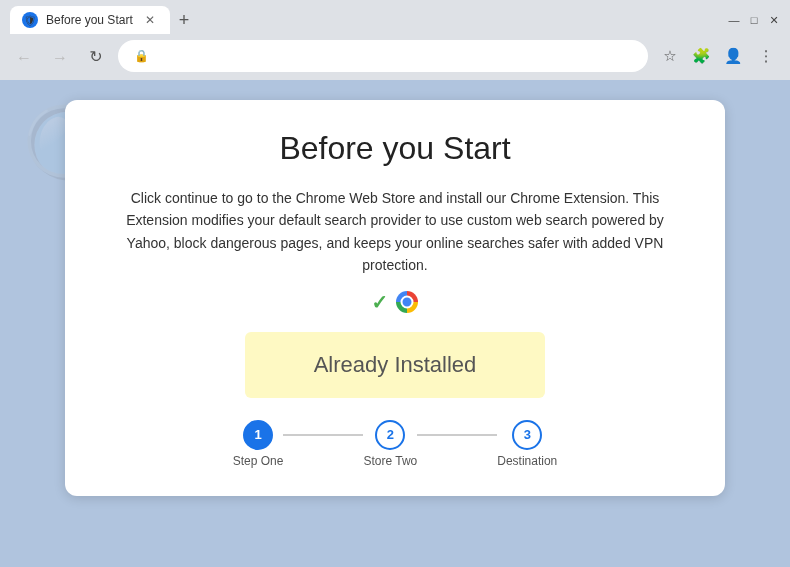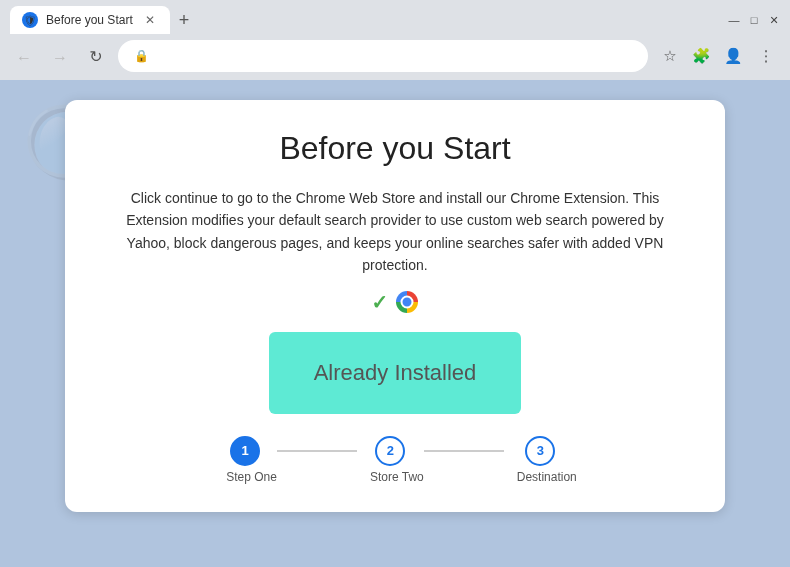--- a/index.html
+++ b/index.html
@@ -266,26 +266,26 @@
       transform: translate(-50%, -50%);
       width: 9px;
       height: 9px;
       background: #4285f4;
       border-radius: 50%;
       border: 2px solid white;
     }
 
     .install-btn {
       display: block;
-      width: 252px;
+      width: 300px;
       margin: 0 auto 22px auto;
-      background: #5eead4;
+      background: #fef9c3;
       border: none;
       border-radius: 6px;
-      padding: 28px 0;
+      padding: 20px 0;
       font-size: 22px;
       color: #555;
       cursor: pointer;
       text-align: center;
     }
 
     
     .steps-row {
       display: flex;
       align-items: center;
@@ -315,21 +315,20 @@
     }
 
     .step-circle.active {
       background: #1a73e8;
       color: #fff;
     }
 
     .step-label {
       font-size: 12px;
       color: #555;
-      margin-left: 13px;
     }
 
     .step-line {
       width: 80px;
       height: 2px;
       background: #ccc;
       margin-bottom: 18px;
     }
   </style>
 </head>

